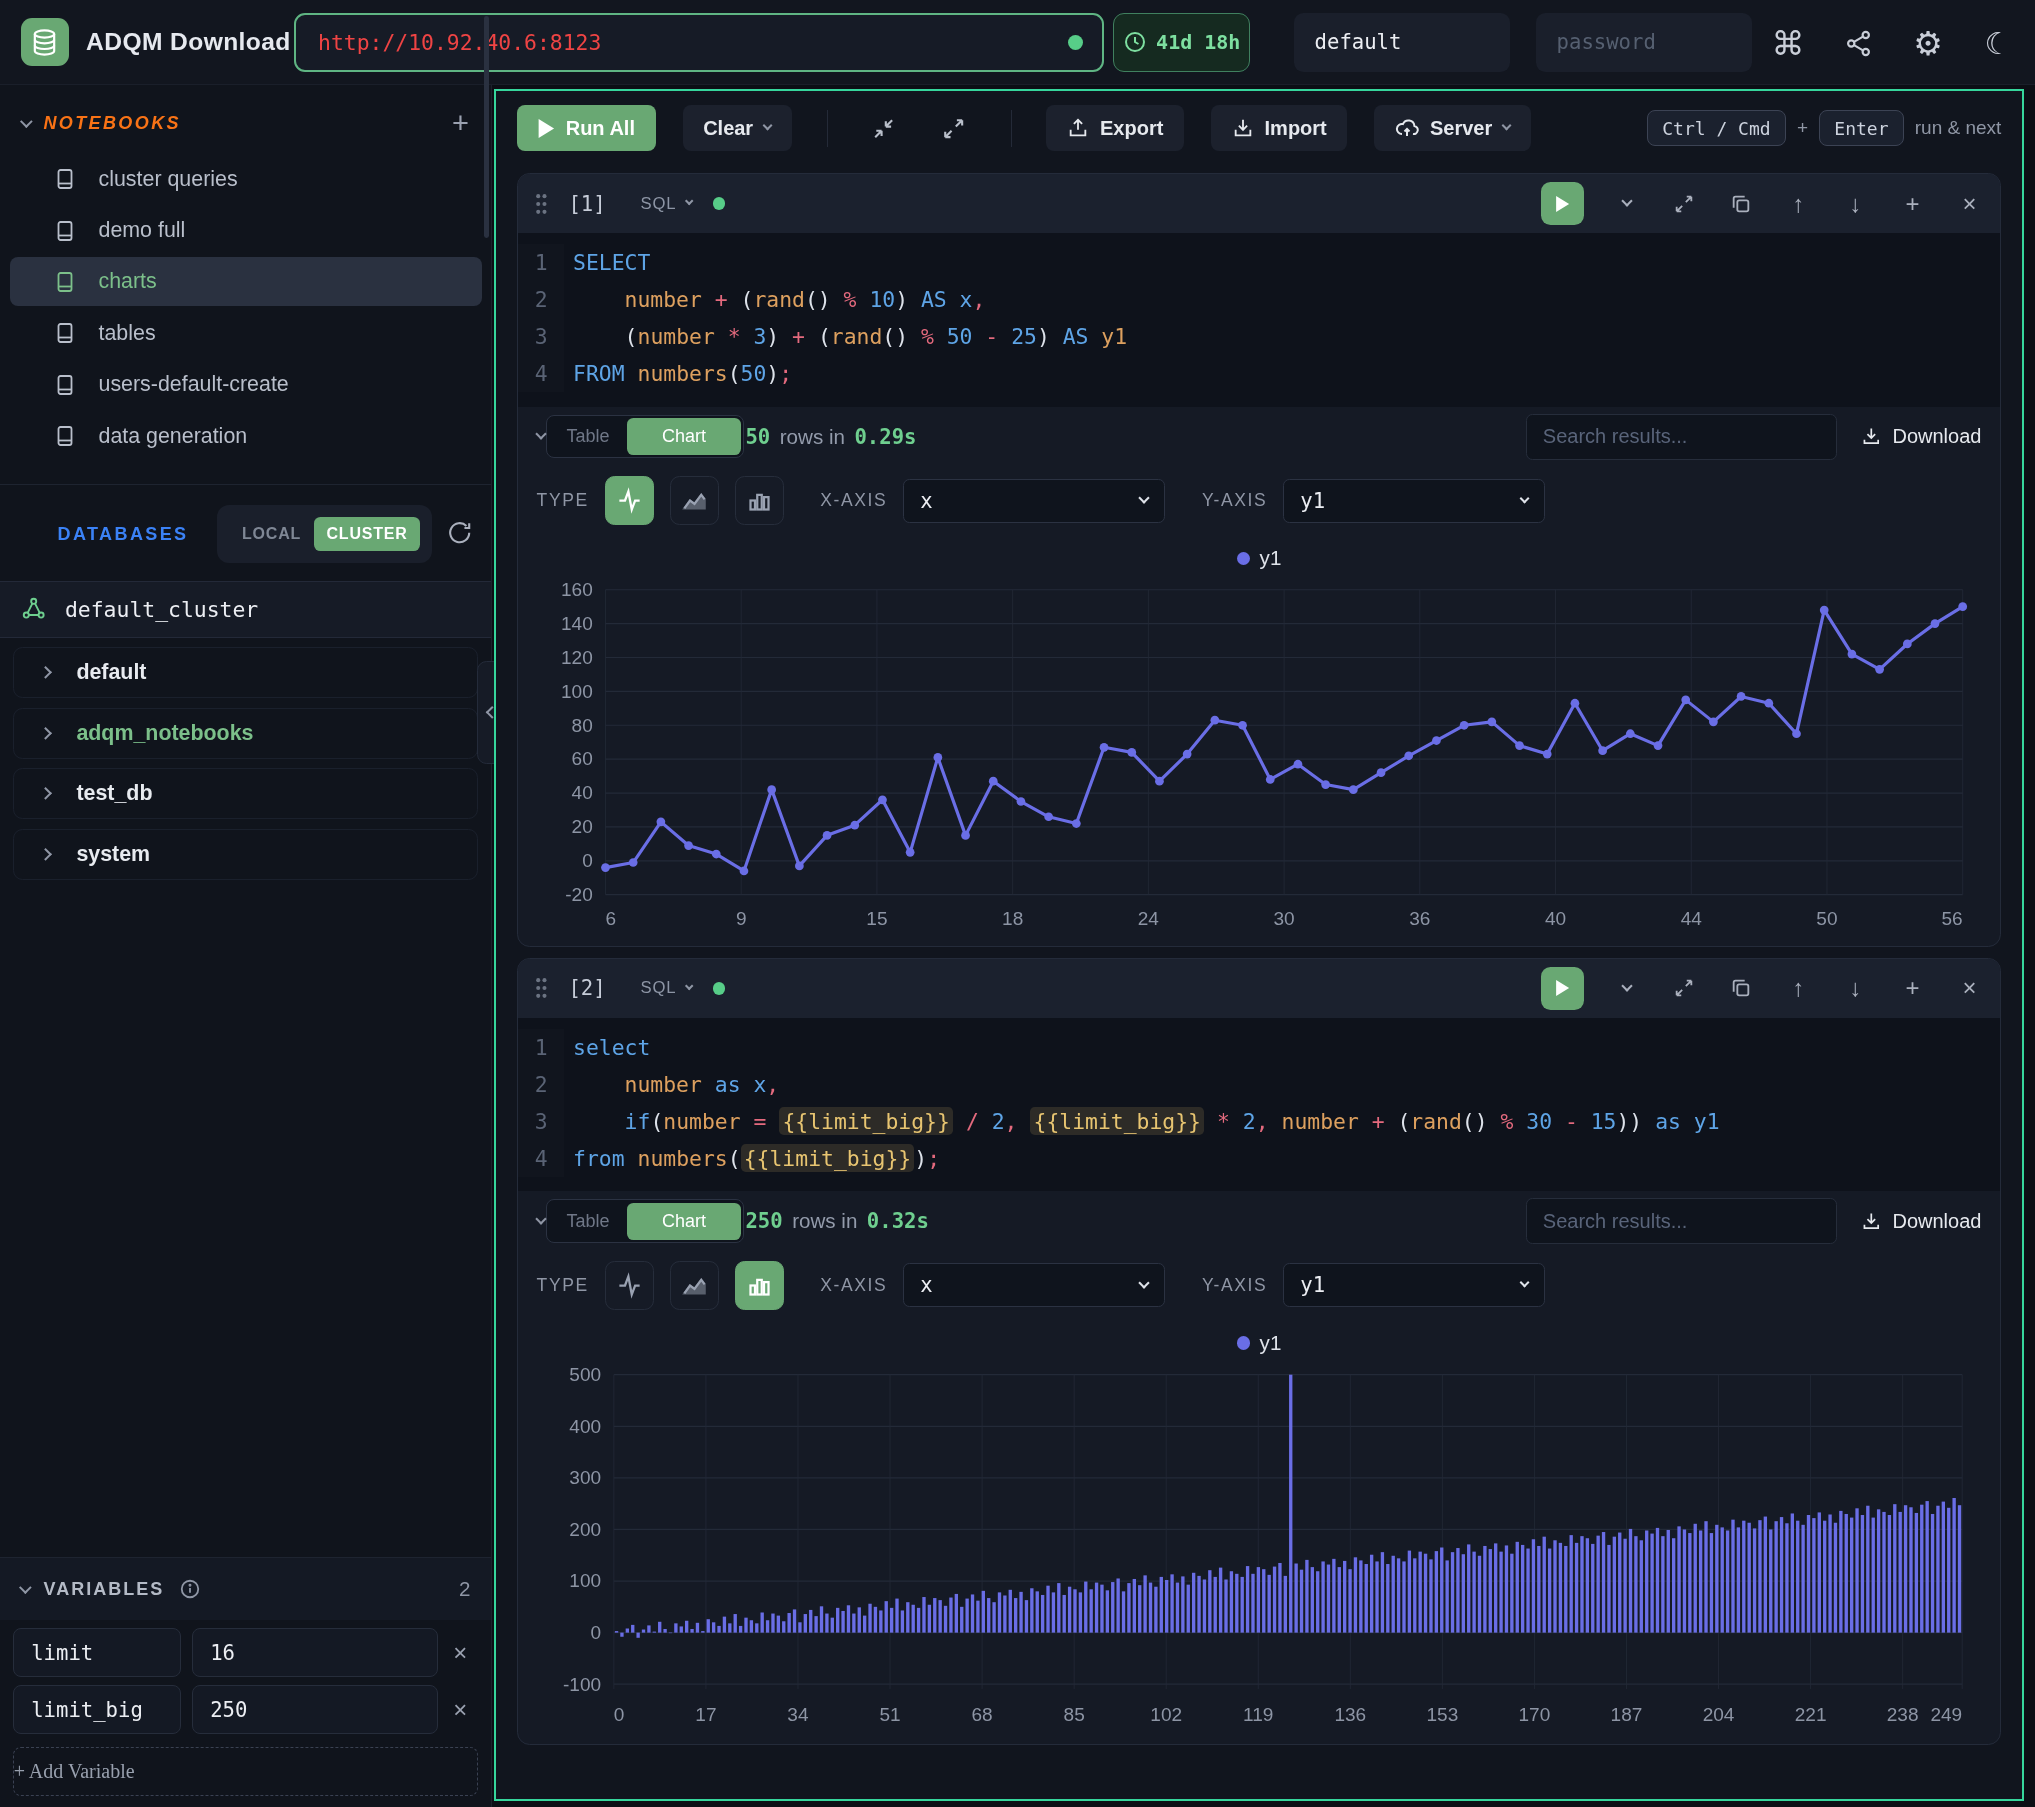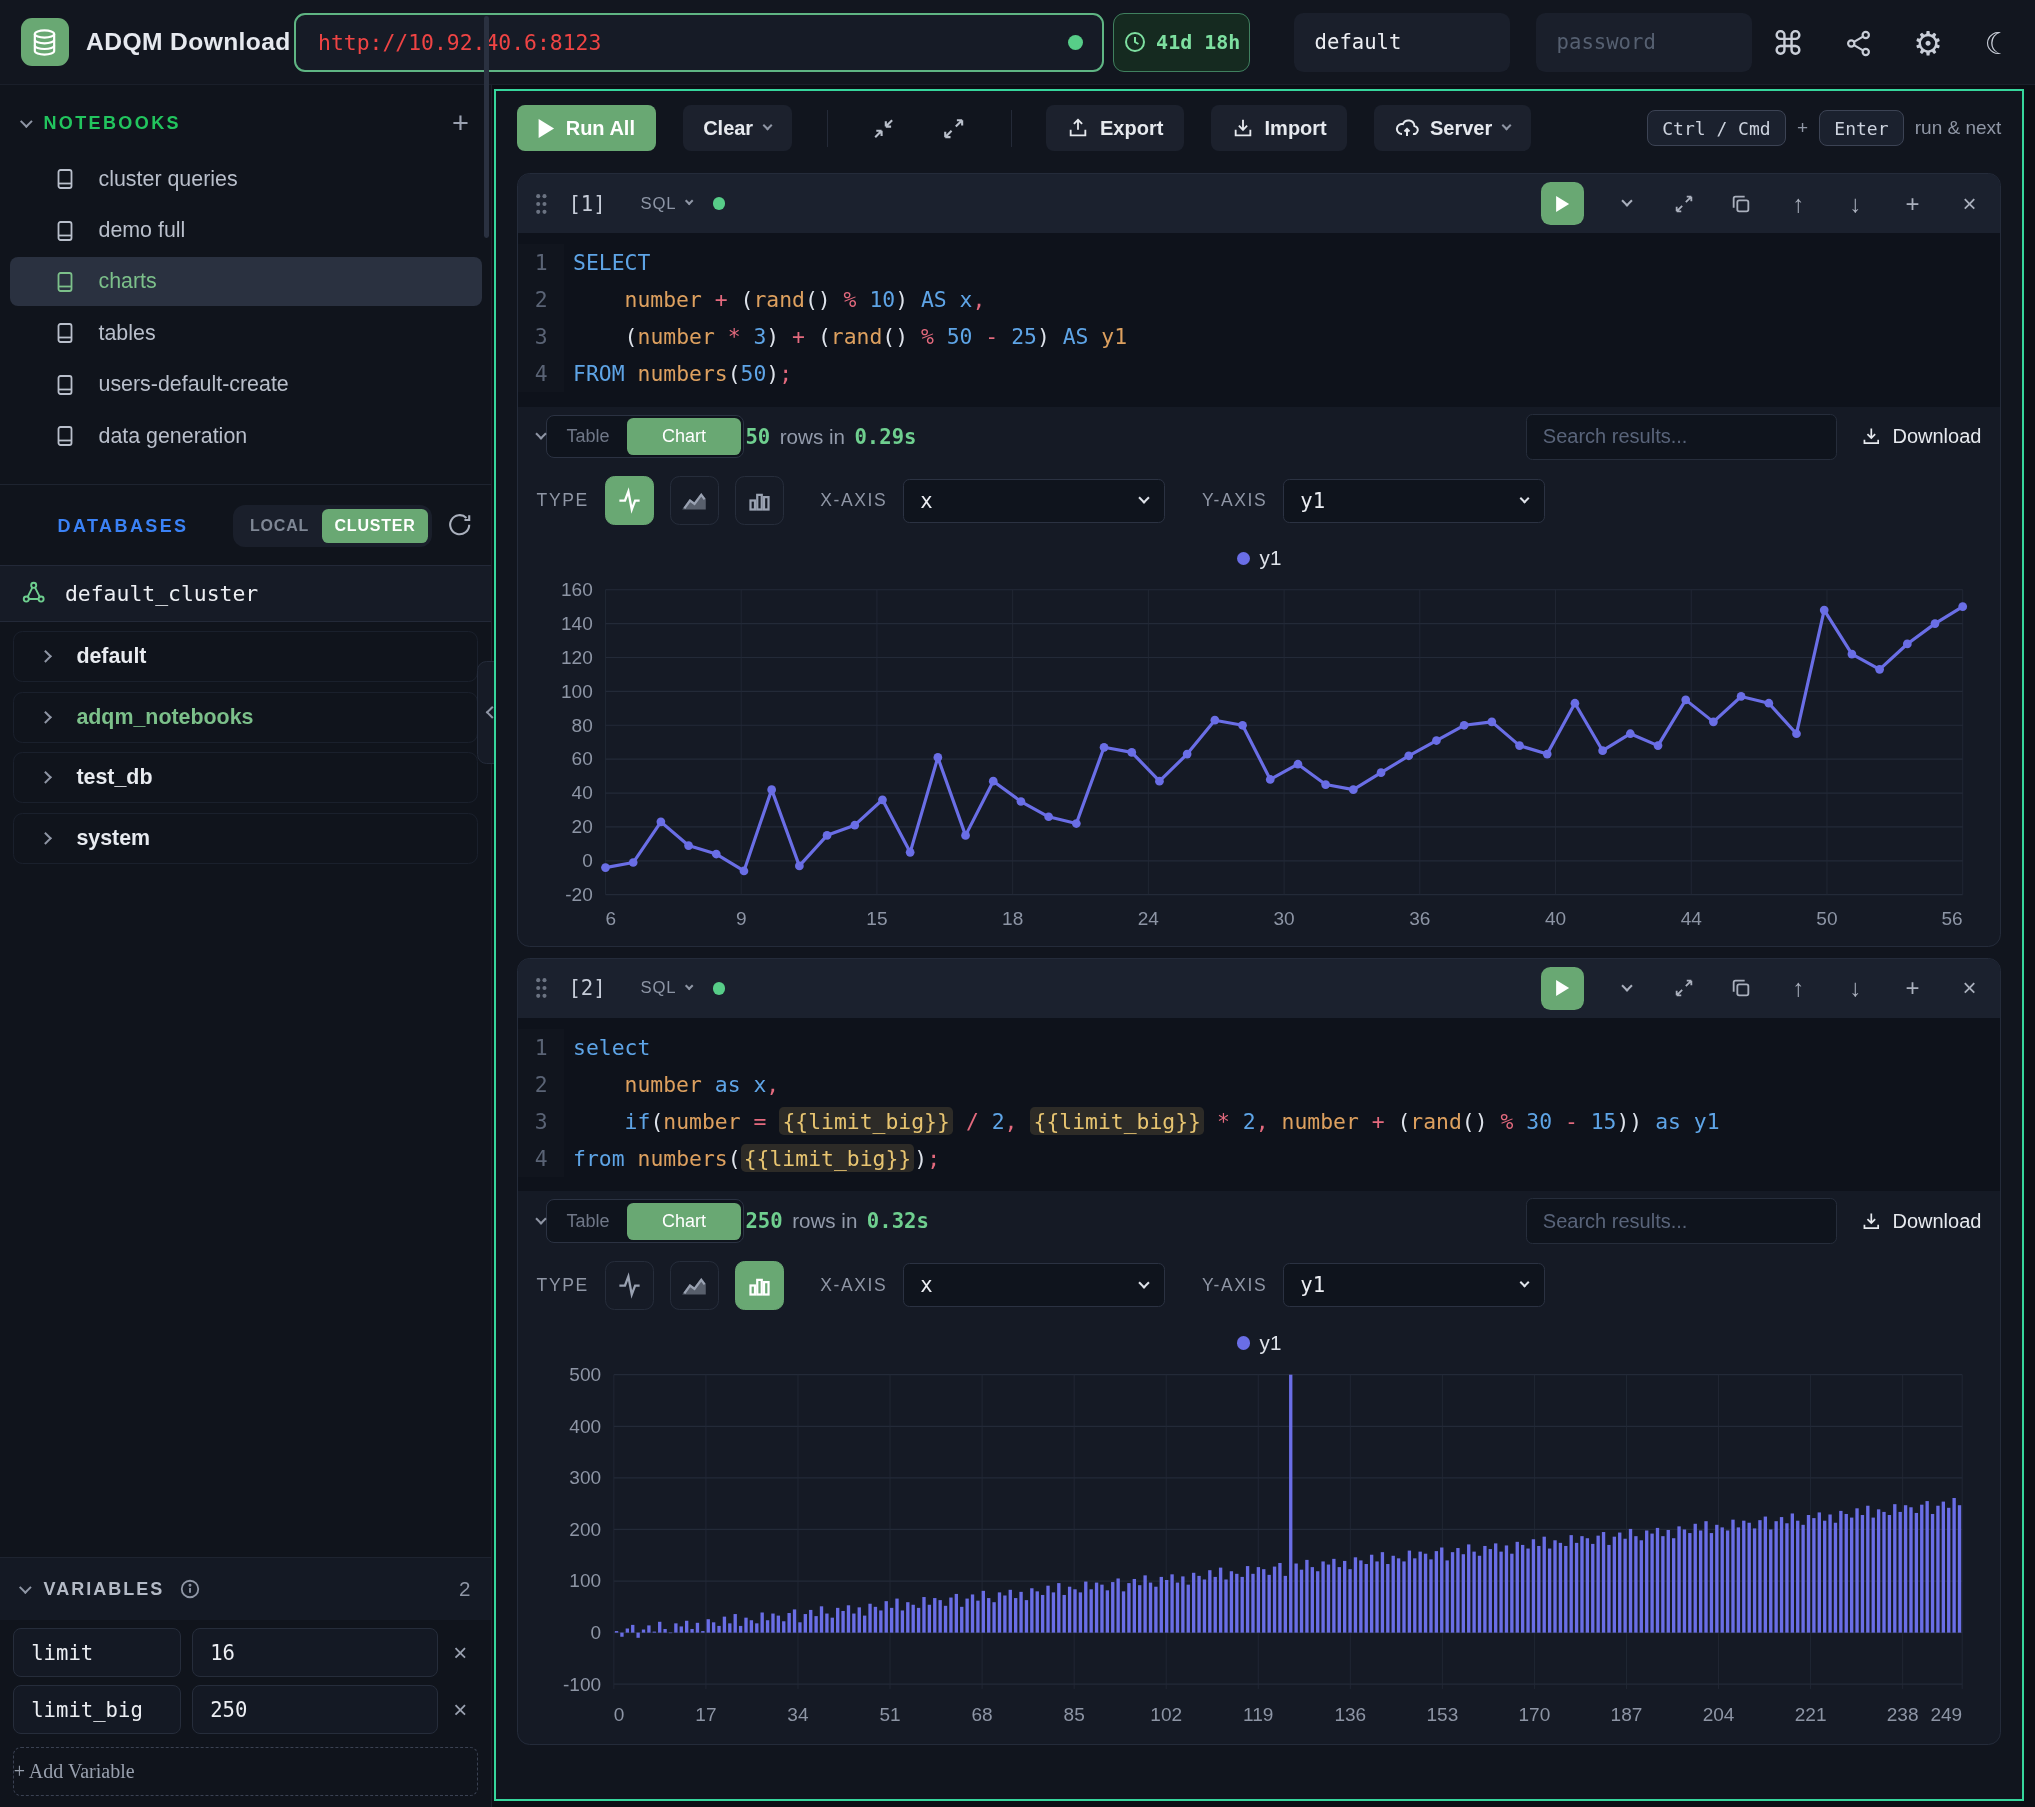--- a/index.html
+++ b/index.html
@@ -24,33 +24,33 @@
     display:flex; align-items:center; padding-left:20.6px; font-family:"DejaVu Sans Mono",monospace; font-size:20.6px; }
   #user-input { left:1294px; width:216px; color:#eceef3; }
   #pass-input { left:1536px; width:216px; color:#566071; }
   .hdr-icon { position:absolute; top:24px; width:38px; height:38px; color:#c9ced8;
     display:flex; align-items:center; justify-content:center; font-size:33px; }
 
   
   #sidebar { position:absolute; left:0; top:85px; width:492px; height:1722px; background:#10141c;
     border-right:0.8px solid #1c212c; display:flex; flex-direction:column; }
   .side-hd { display:flex; align-items:center; gap:12.7px; padding:24px 22px 14.3px 22px; }
-  .side-hd .t { font-size:18px; font-weight:bold; letter-spacing:2.4px; color:#22c55e; }
+  .side-hd .t { font-size:18px; font-weight:bold; letter-spacing:2.4px; color:#f97316;font-style:italic; }
   .chev { display:inline-block; width:8.7px; height:8.7px; border-right:2px solid #8f96a5;
     border-bottom:2px solid #8f96a5; transform:rotate(45deg); margin-top:-4.8px; }
   .chev-r { transform:rotate(-45deg); margin-top:0; }
   #nb-plus { margin-left:auto; font-size:29px; color:#9aa1b0; line-height:1; font-weight:400; }
   .nb-item { display:flex; align-items:center; gap:22px; height:49px; margin:2.4px 9.5px; padding-left:43px;
     border-radius:8px; font-size:21.4px; color:#b9bfcb; }
   .nb-item svg { flex:0 0 auto; }
   .nb-item.active { background:#2a3140; color:#7cc08a; }
   .divider { height:0.8px; background:#1e2430; margin-top:20.6px; }
   #db-row { display:flex; align-items:center; padding:20.6px 19px 17.5px 20.6px; }
   #db-title { font-size:18px; font-weight:bold; letter-spacing:2.4px; color:#3b82f6;padding-left:37px; }
-  #scope { margin-left:auto; background:#1a1f2b; border-radius:12px; padding:4px; display:flex; align-items:center; }
+  #scope { margin-left:auto; background:#1a1f2b; border-radius:12px; padding:12px; display:flex; align-items:center; }
   #scope .loc { font-size:16px; font-weight:bold; letter-spacing:0.8px; color:#7f8795; padding:8px 12.7px; }
   #scope .clu { font-size:16px; font-weight:bold; letter-spacing:0.8px; color:#fff; background:#69a873;
     border-radius:6.4px; padding:8px 12.7px; }
   #refresh { margin-left:14.3px; color:#aab0bd; }
   #cluster-row { display:flex; align-items:center; gap:19px; height:57px; background:#161b26;
     border-top:0.8px solid #232938; border-bottom:0.8px solid #232938; padding-left:20.6px;
     font-family:"DejaVu Sans Mono",monospace; font-size:21.4px; color:#eceef3; }
   .tree-item { display:flex; align-items:center; gap:27px; height:51px; margin:9.5px 12.7px; padding-left:27px;
     border:0.8px solid #1a202c; border-radius:9.5px; font-size:21.4px; font-weight:bold; color:#e8ebf0; }
   .tree-item .lbl.accent { color:#7cc08a; }

